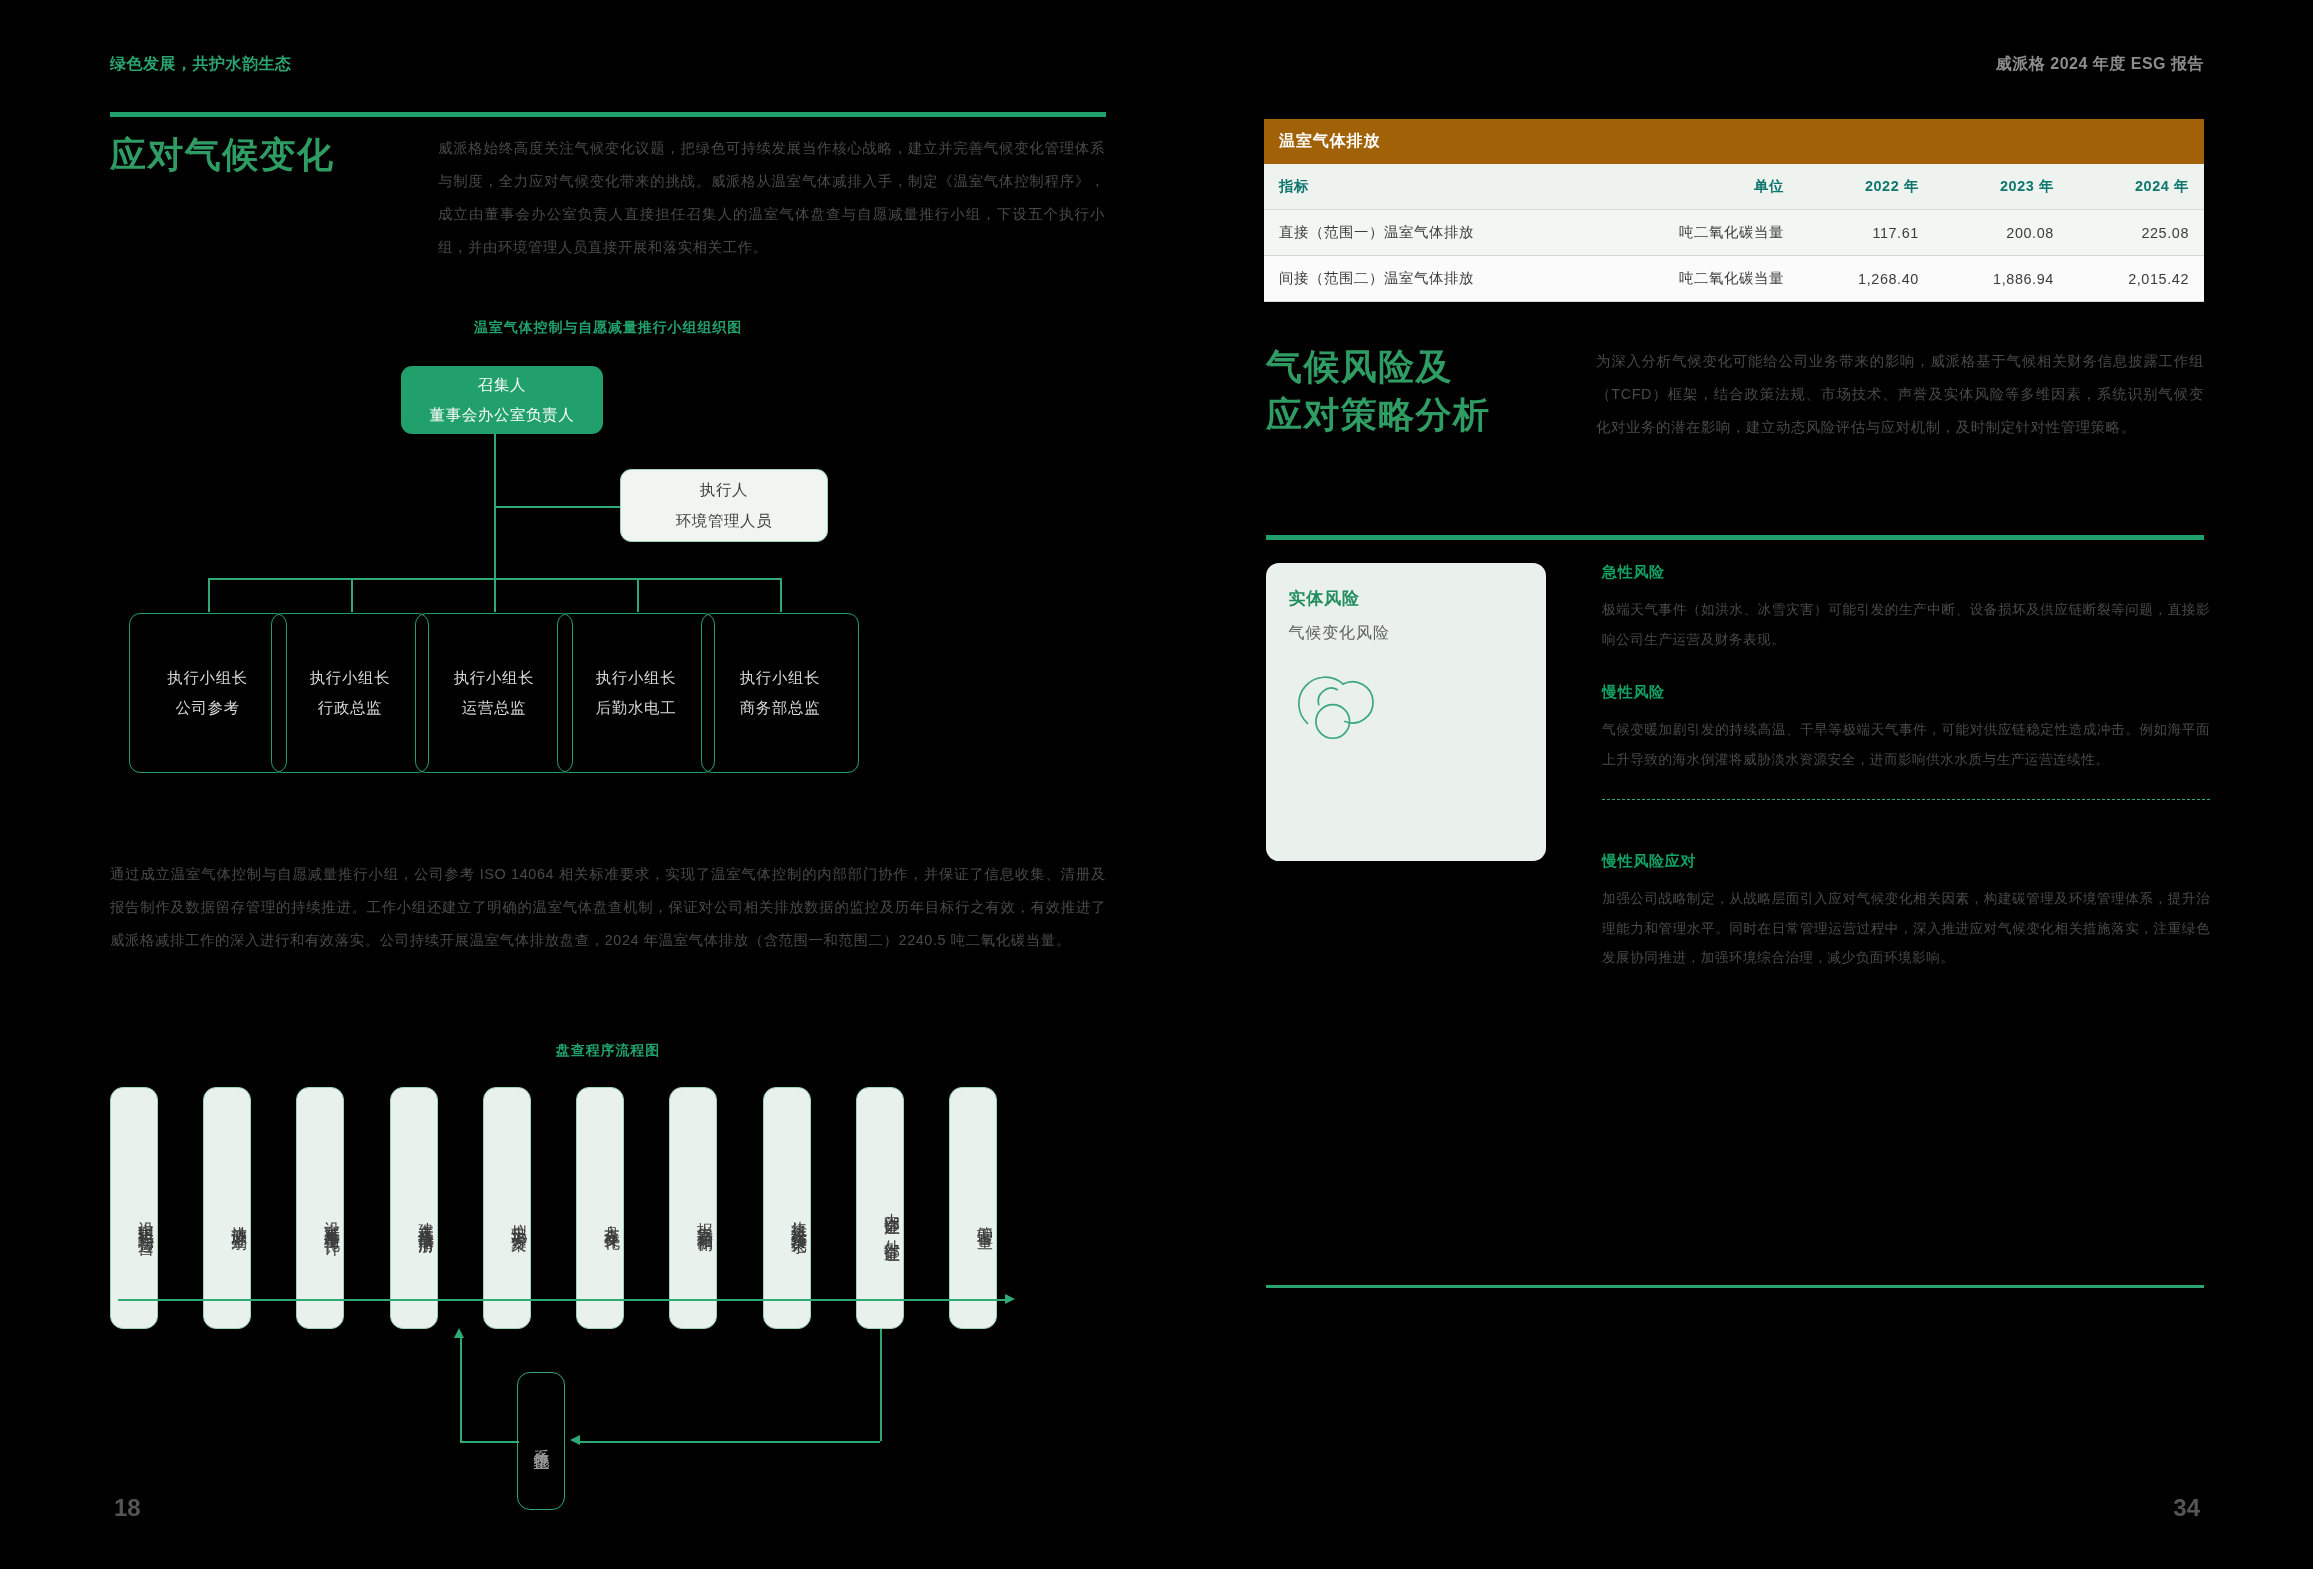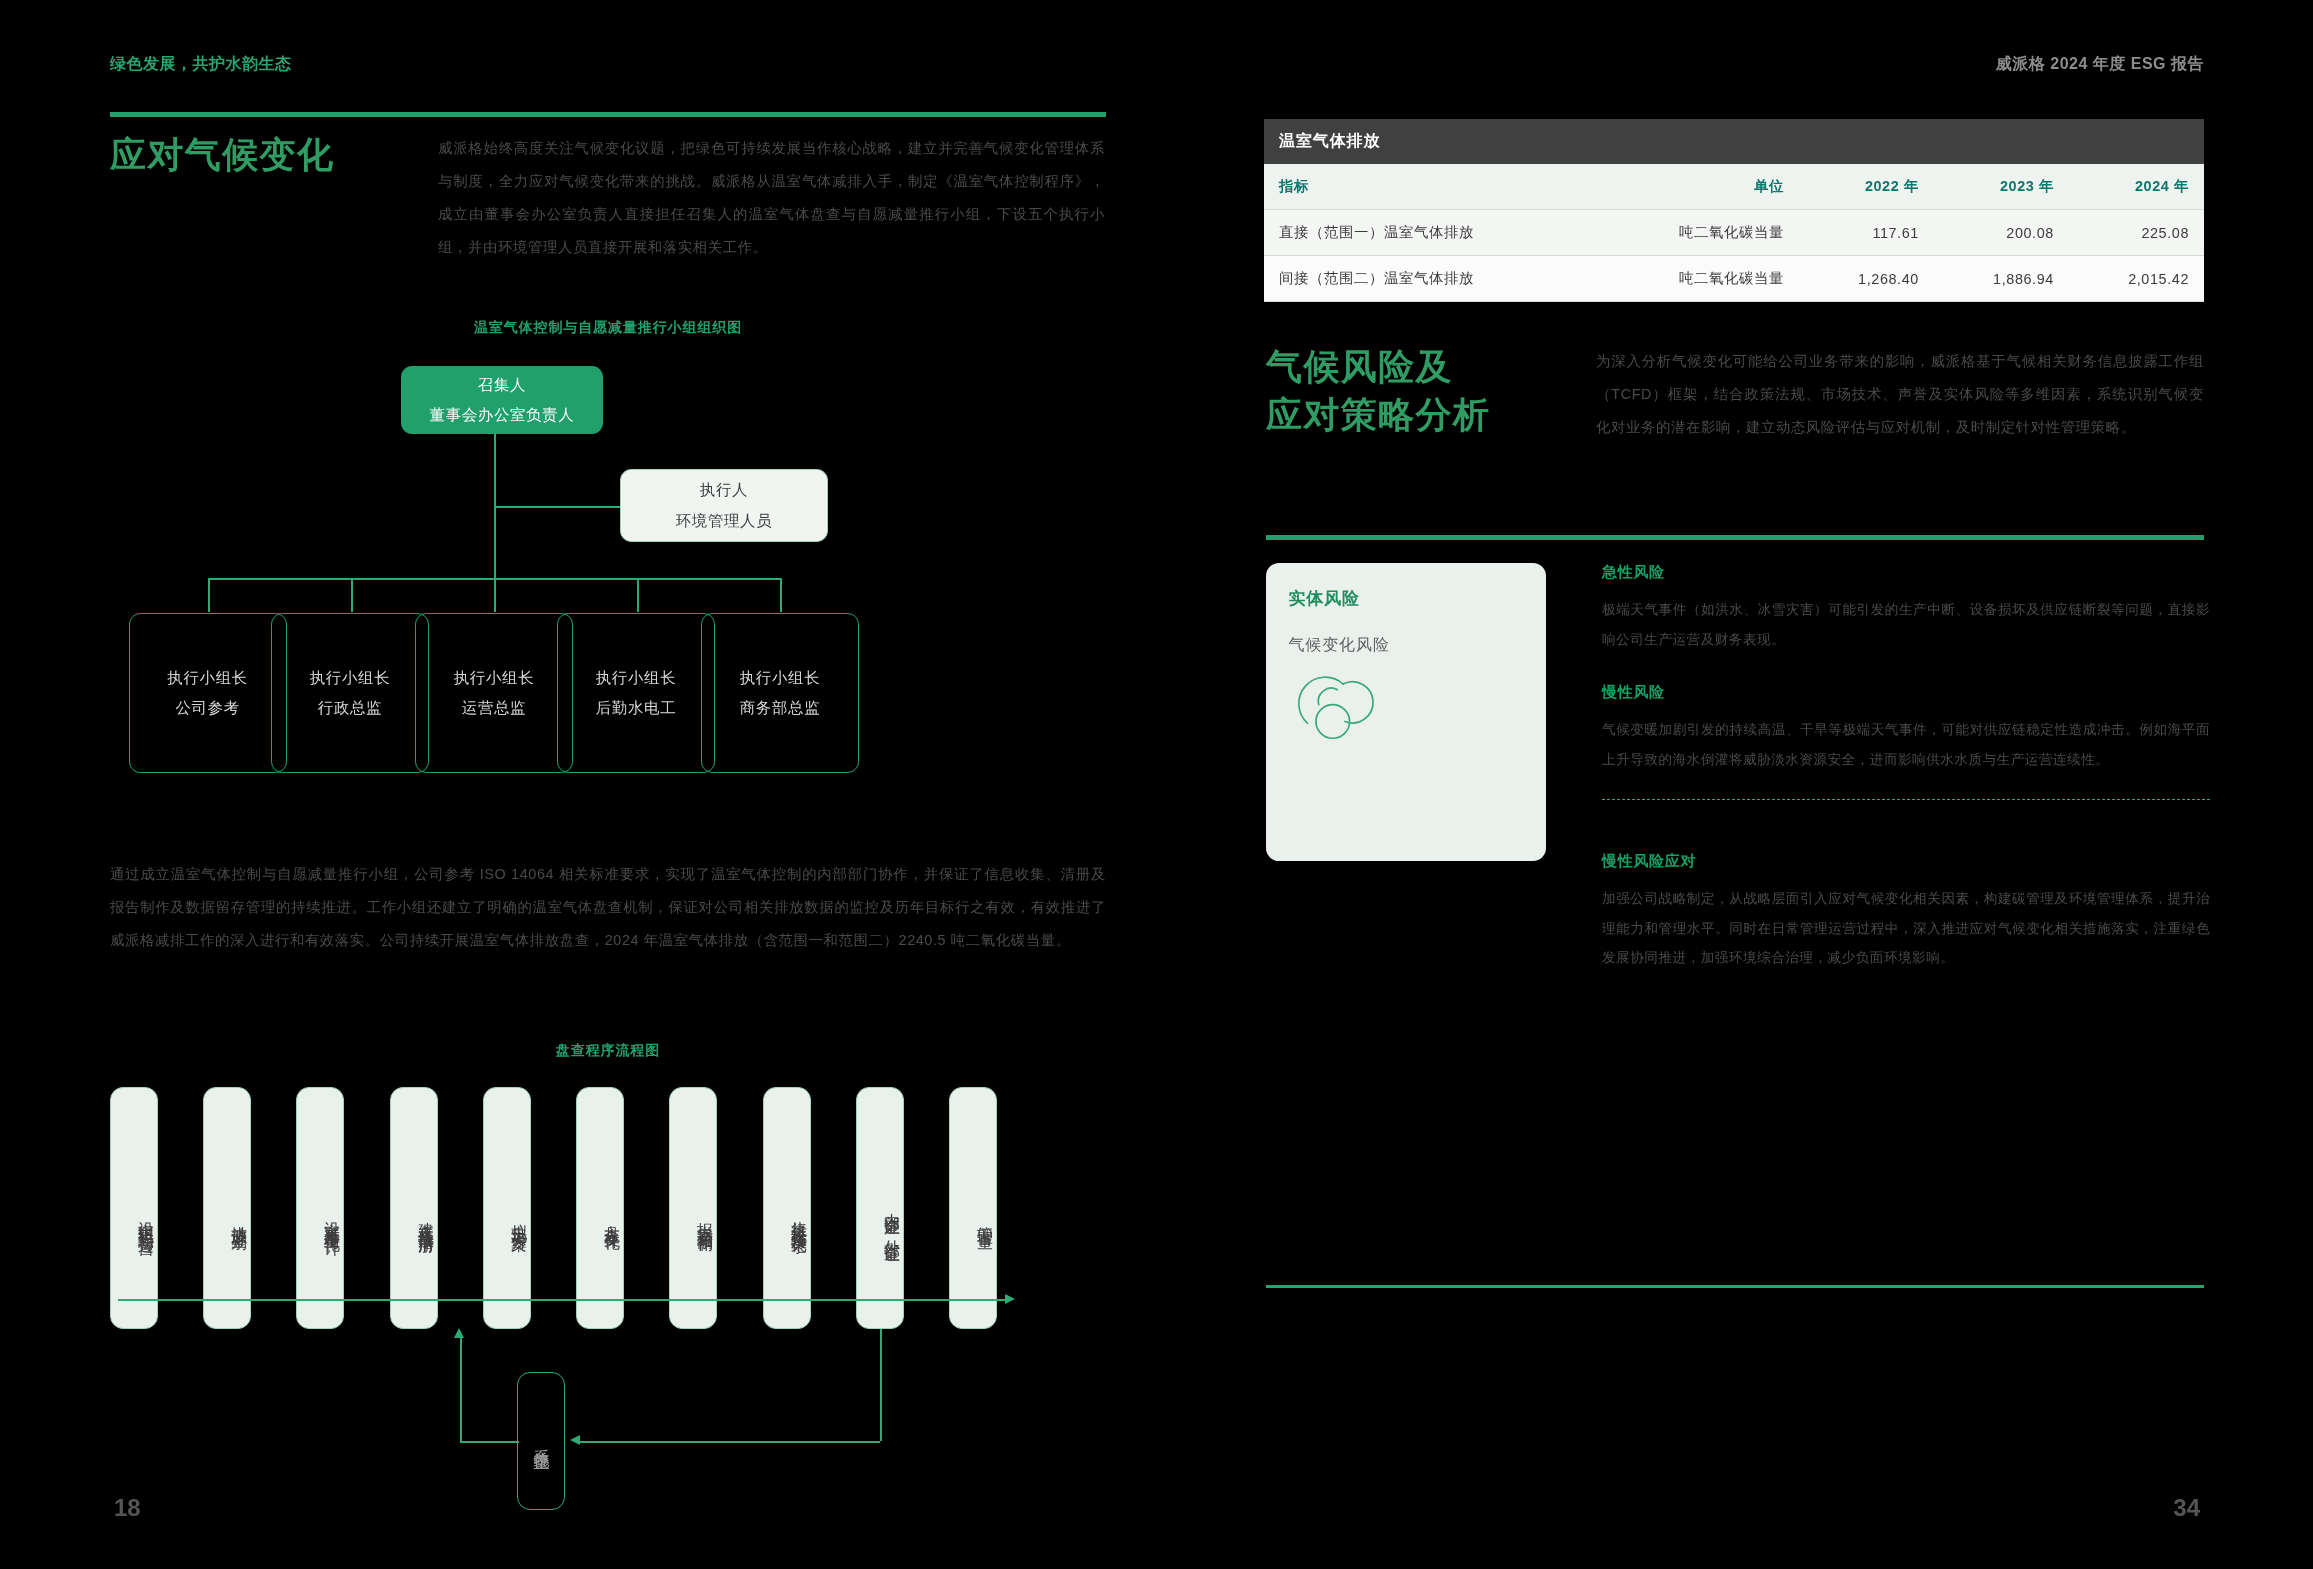--- a/index.html
+++ b/index.html
@@ -70,40 +70,40 @@
   .arrowR, .arrowL, .arrowU {
     position: absolute; width: 0; height: 0;
   }
   .arrowR { border-top: 5.6px solid transparent; border-bottom: 5.6px solid transparent; border-left: 10.3px solid #2faa74; }
   .arrowL { border-top: 5.6px solid transparent; border-bottom: 5.6px solid transparent; border-right: 10.3px solid #2faa74; }
   .arrowU { border-left: 5.6px solid transparent; border-right: 5.6px solid transparent; border-bottom: 10.3px solid #2faa74; }
 
   
   .tbl { position: absolute; left: 1264px; top: 119px; width: 940px; }
   .tbl-title {
-    background: #404040; color: #fff; font-size: 16px; font-weight: 700;
+    background: #a16207; color: #fff; font-size: 16px; font-weight: 700;
     letter-spacing: 0.9px; padding: 12px 15px;
   }
   table { width: 100%; border-collapse: collapse; }
   th, td { padding: 13px 15px; font-size: 14.4px; letter-spacing: 0.6px; }
   thead th { background: #eef3ef; color: #0f766e; font-weight: 700; border-bottom: 0.9px solid #d2e0d6; }
   thead th.ind { text-align: left; }
   thead th.num, td.num { text-align: right; }
   thead th.unit, td.unit { text-align: right; }
   tbody td { color: #3c3c3c; border-bottom: 0.9px solid #d6d6d6; background: #fafbfa; }
   tbody tr:nth-child(odd) td { background: #f4f6f4; }
   tbody td.ind { text-align: left; }
 
   
   .risk-card {
     position: absolute; left: 1266px; top: 563px; width: 280px; height: 298px;
     background: #eaf1ec; border-radius: 13px; padding: 24px 22.4px;
   }
   .risk-card .t1 { color: #1f8d5d; font-size: 17px; font-weight: 700; letter-spacing: 0.9px; }
-  .risk-card .t2 { color: #5c5c5c; font-size: 16px; letter-spacing: 0.9px; margin-top: 25px; }
+  .risk-card .t2 { color: #5c5c5c; font-size: 16px; letter-spacing: 0.9px; margin-top: 13px; }
   .cloud { position: absolute; left: 18.6px; top: 93px; }
 
   .risk-col { position: absolute; left: 1602px; top: 563px; width: 608px; }
   .r-head { color: #12a264; font-size: 15px; font-weight: 700; letter-spacing: 0.7px; }
   .r-body { color: #4a4a4a; font-size: 13.6px; line-height: 2.2; letter-spacing: 0.5px; margin-top: 13px; text-align: justify; }
   .r-gap { height: 28px; }
   .dash-sep { height: 0; border-top: 1.5px dashed #2faa74; margin: 24px 0 24px; }
 </style>
 </head>
 <body>

